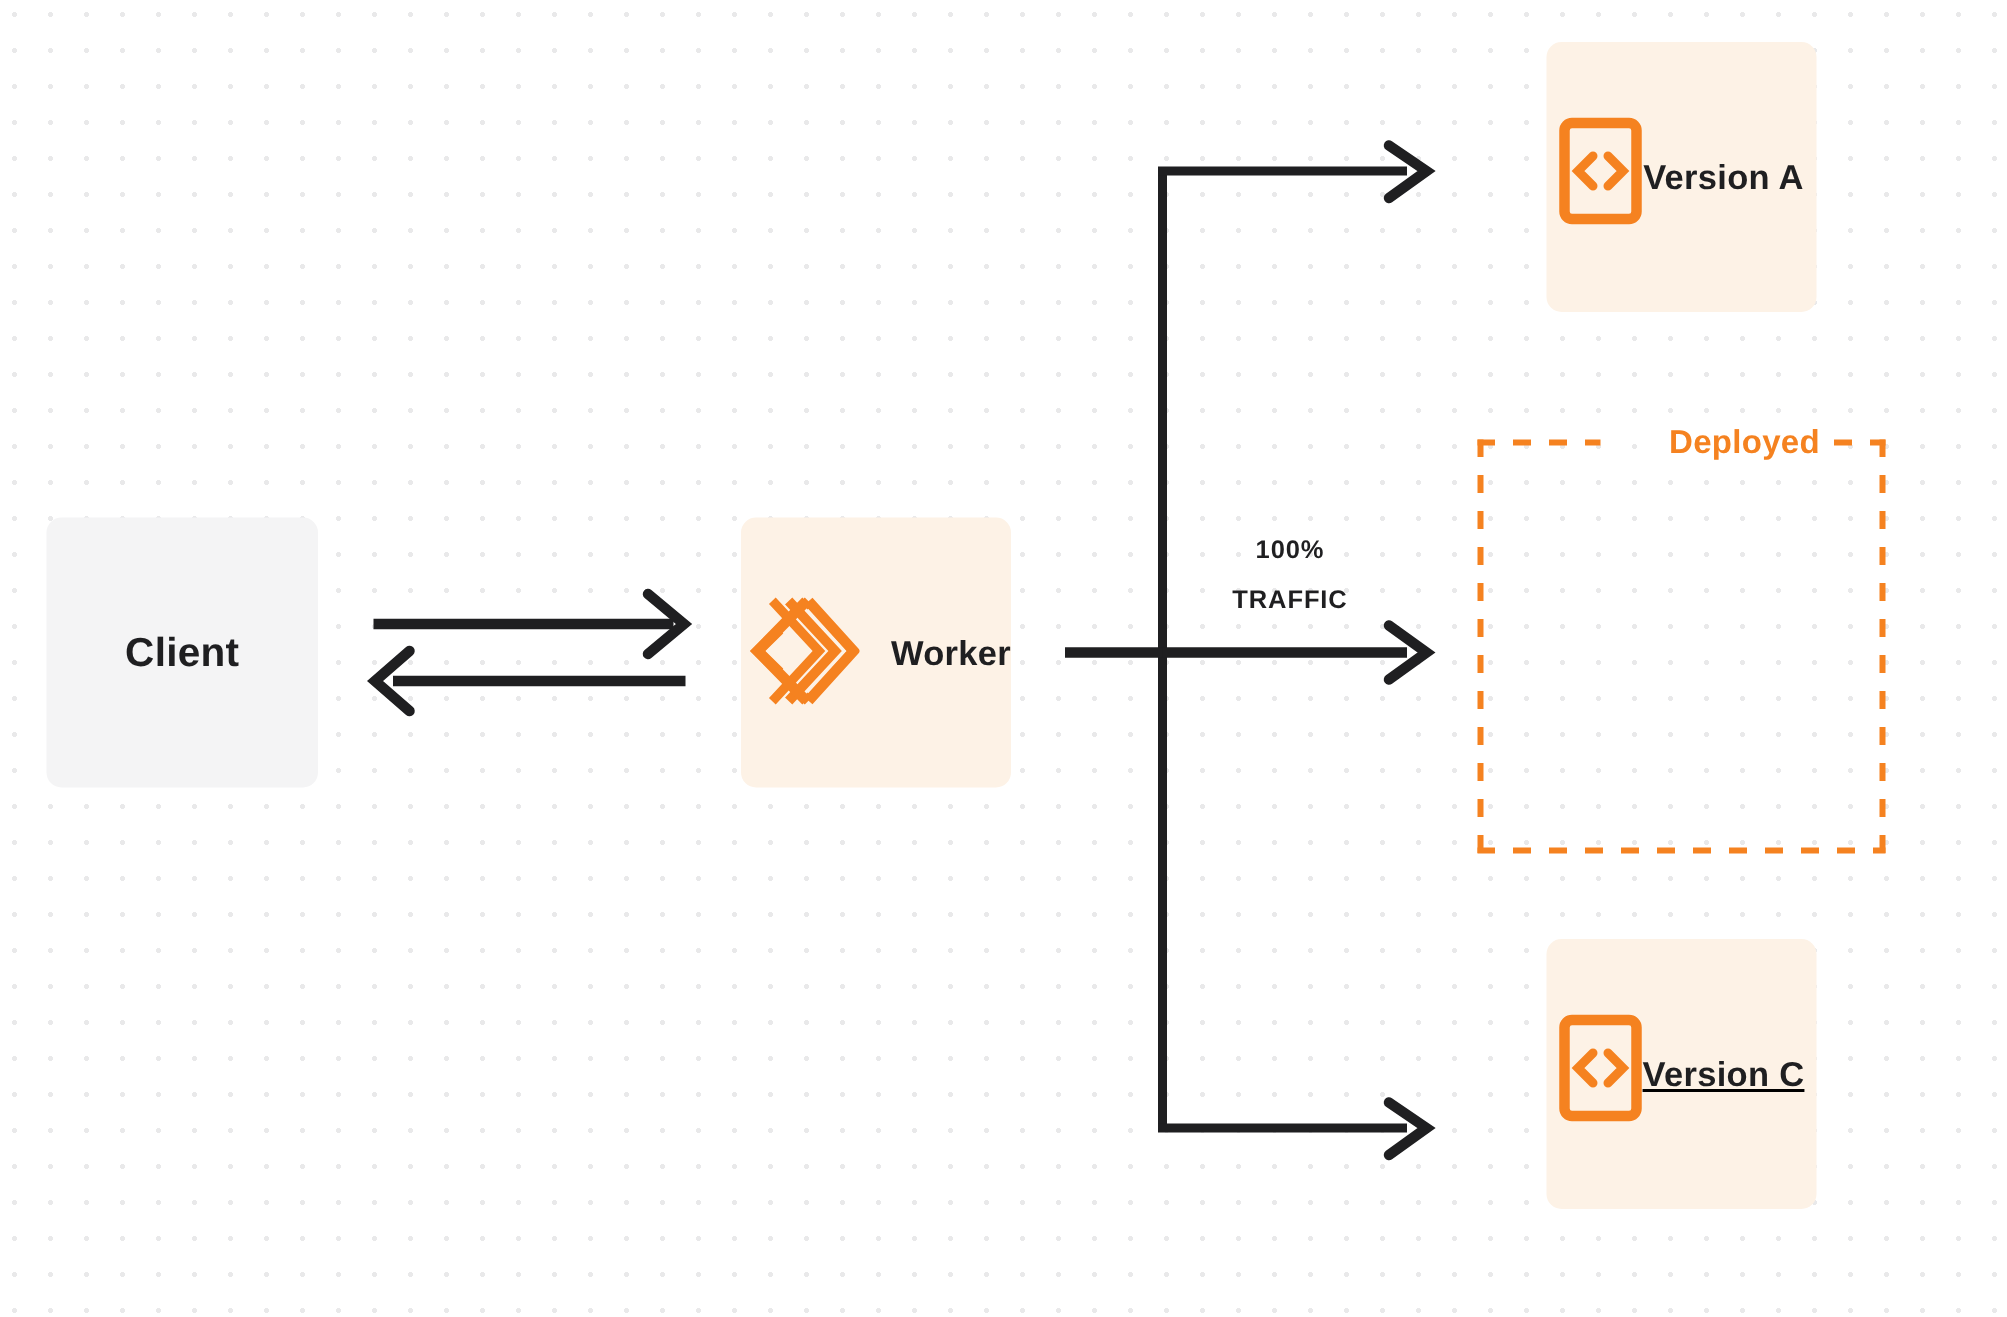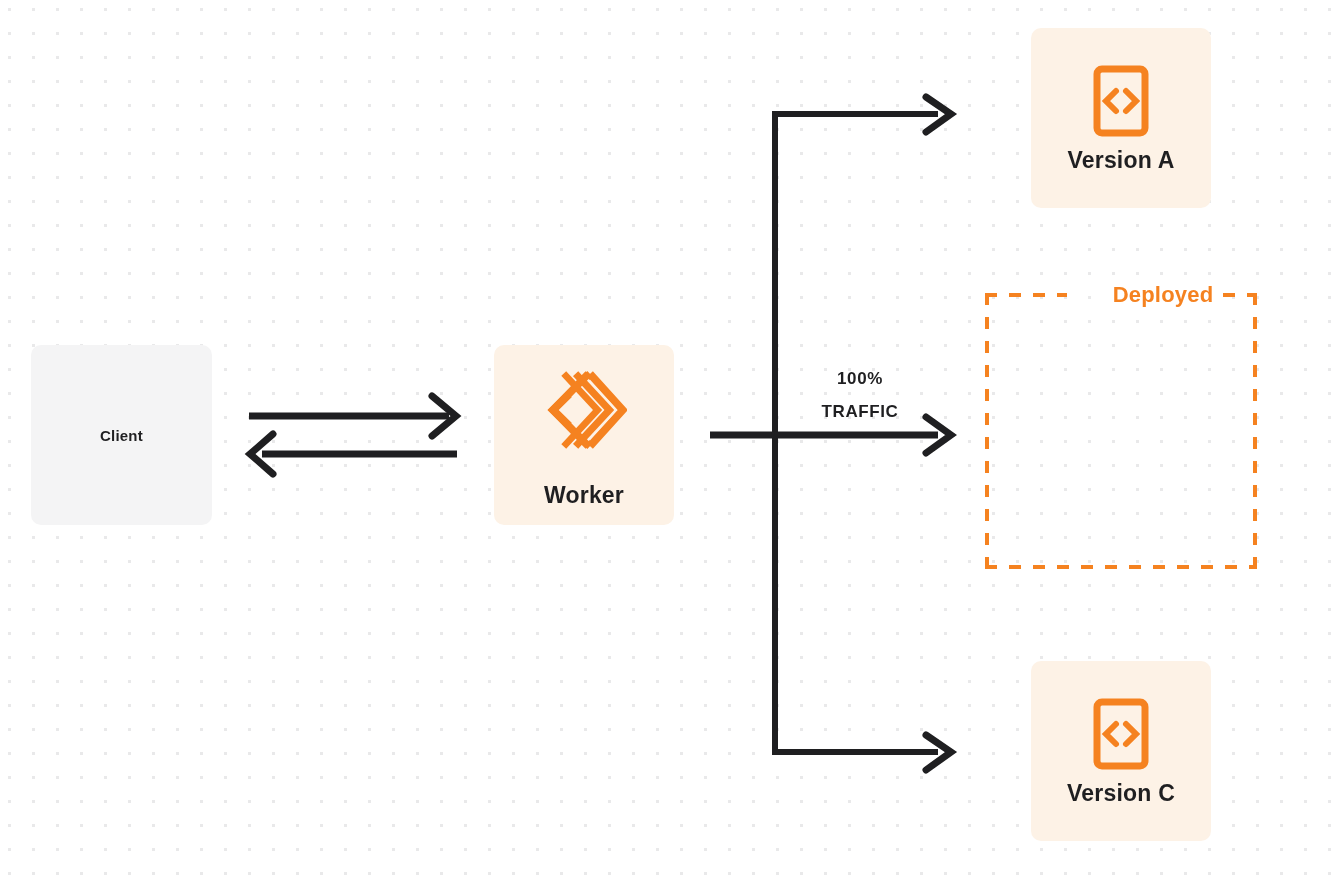--- a/index.html
+++ b/index.html
@@ -32,36 +32,36 @@
     width: 1338px;
     height: 878px;
     pointer-events: none;
   }
 
   
   .node {
     position: absolute;
     box-sizing: border-box;
     display: flex;
-    flex-direction: column;
+    flex-direction: row;
     align-items: center;
     justify-content: center;
   }
 
   .client-node {
     left: 31px;
     top: 345px;
     width: 181px;
     height: 180px;
     background: #f4f4f5;
     border-radius: 10px;
   }
 
   .client-label {
-    font-size: 15px;
+    font-size: 27px;
     font-weight: bold;
     color: #1f1f21;
     letter-spacing: 0.2px;
   }
 
   .worker-node {
     left: 494px;
     top: 345px;
     width: 180px;
     height: 180px;
@@ -87,21 +87,21 @@
   .version-node {
     left: 1031px;
     width: 180px;
     height: 180px;
     background: #fdf2e6;
     border-radius: 10px;
   }
 
   .version-a { top: 28px; }
   .version-b { top: 345px; }
-  .version-c { top: 661px; }
+  .version-c { top: 626px; text-decoration: underline; }
 
   .code-icon {
     width: 56px;
     height: 72px;
     margin-top: 2px;
     margin-bottom: 10px;
   }
 
   .version-label {
     font-size: 23px;
@@ -179,21 +179,20 @@
     position: absolute;
     left: 795px;
     top: 350px;
     width: 130px;
     text-align: center;
     color: #1f1f21;
     font-size: 17px;
     font-weight: bold;
     line-height: 1.95;
     letter-spacing: 0.6px;
-    margin-top: 12px;
   }
   .traffic-label .pct { display: block; }
   .traffic-label .word { display: block; }
 </style>
 </head>
 <body>
 
 <div id="canvas">
 
   <svg class="svg-layer" viewBox="0 0 1338 878" width="1338" height="878" xmlns="http://www.w3.org/2000/svg">

